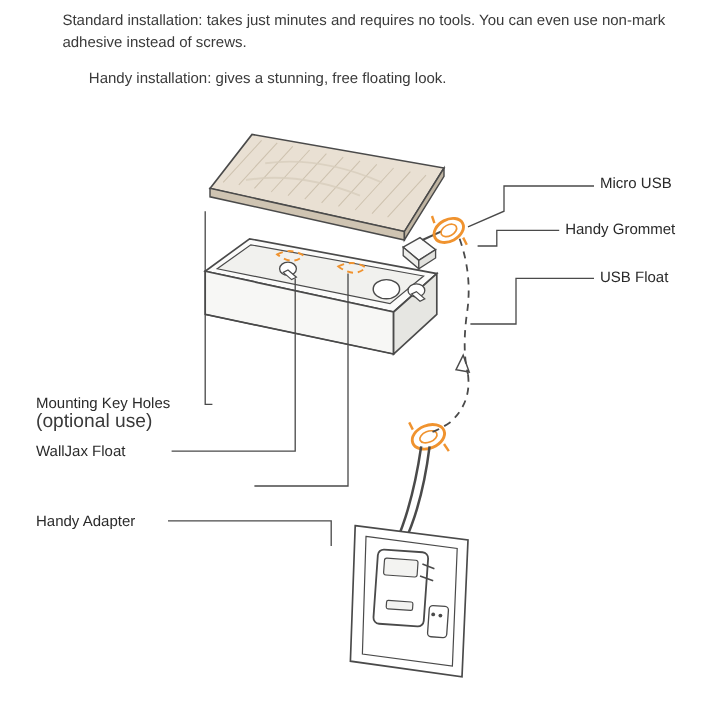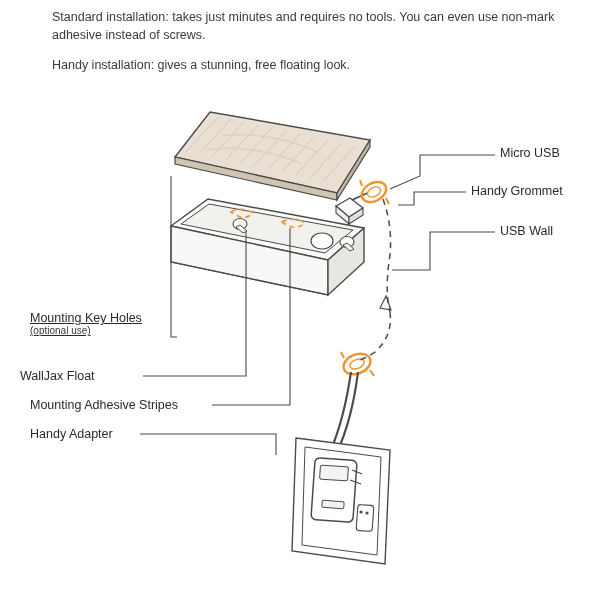--- a/index.html
+++ b/index.html
@@ -27,46 +27,46 @@
     top: 8px;
     width: 520px;
   }
   .intro p {
     margin: 0 0 12px 0;
     font-size: 12.5px;
     line-height: 1.45;
     color: #3a3a3a;
   }
   .intro p.second {
-    margin-left: 0;
+    margin-left: 22px;
   }
   svg.art {
     position: absolute;
     left: 0;
     top: 0;
     width: 600px;
     height: 600px;
   }
   .lbl {
     position: absolute;
     font-size: 12.5px;
     color: #2a2a2a;
     white-space: nowrap;
     line-height: 1.15;
   }
   .lbl .sub {
     display: block;
-    font-size: 10px;
+    font-size: 16px;
     color: #3a3a3a;
   }
   .lbl-micro-usb { left: 500px; top: 146px; text-align: right; }
   .lbl-wall-grommet { left: 471px; top: 184px; }
   .lbl-usb-cord { left: 500px; top: 224px; }
-  .lbl-keyholes { left: 30px; top: 311px; text-decoration: underline; }
-  .lbl-float { left: 20px; top: 369px; }
+  .lbl-keyholes { left: 30px; top: 329px; }
+  .lbl-float { left: 30px; top: 369px; }
   .lbl-stripes { left: 30px; top: 398px; }
   .lbl-power { left: 30px; top: 427px; }
 </style>
 </head>
 <body>
 
 <div id="stage">
 
   <div class="intro">
     <p>Standard installation: takes just minutes and requires no tools. You can even use non-mark adhesive instead of screws.</p>
@@ -185,29 +185,26 @@
     </g>
   </svg>
 
   <div class="lbl lbl-micro-usb">
     <span>Micro USB</span>
   </div>
   <div class="lbl lbl-wall-grommet">
     <span>Handy Grommet</span>
   </div>
   <div class="lbl lbl-usb-cord">
-    <span>USB Wall</span>
+    <span>USB Float</span>
   </div>
   <div class="lbl lbl-keyholes">
     <span>Mounting Key Holes</span>
     <span class="sub">(optional use)</span>
   </div>
   <div class="lbl lbl-float">
     <span>WallJax Float</span>
   </div>
-  <div class="lbl lbl-stripes">
-    <span>Mounting Adhesive Stripes</span>
-  </div>
   <div class="lbl lbl-power">
     <span>Handy Adapter</span>
   </div>
 
 </div>
 
 </body></html>

